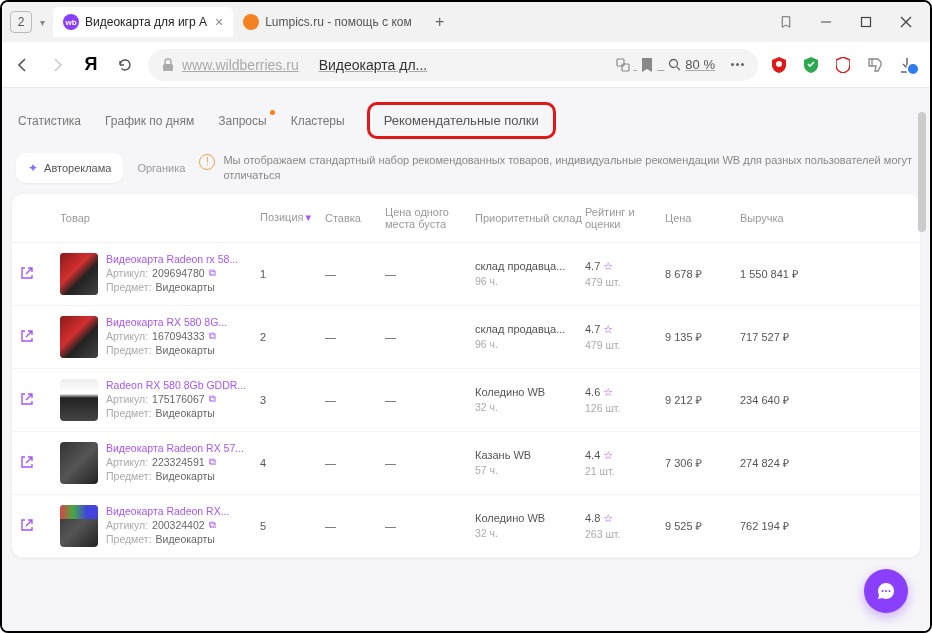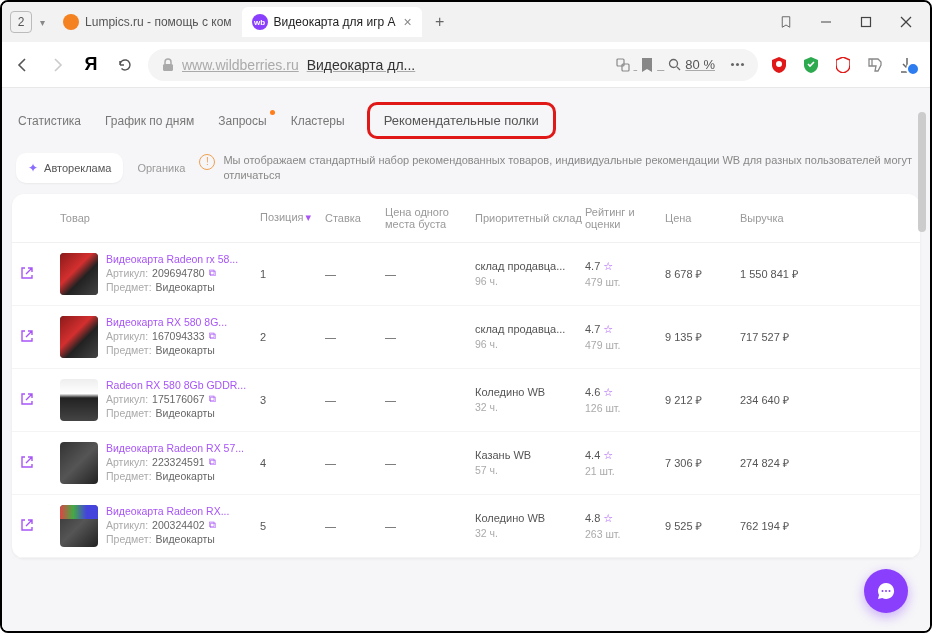--- a/index.html
+++ b/index.html
@@ -17,21 +17,21 @@
   .tabbar .spacer { flex: 1; }
   .win-btn { width: 40px; height: 30px; display: flex; align-items: center; justify-content: center; color: #444; }
   .win-btn svg { width: 12px; height: 12px; }
   .bookmark-outline { width: 16px; height: 16px; }
 
   .addrbar { height: 46px; background: #fff; display: flex; align-items: center; padding: 0 10px; border-bottom: 1px solid #e8e8e8; gap: 12px; }
   .nav-btn { width: 22px; height: 22px; display: flex; align-items: center; justify-content: center; color: #555; }
   .nav-btn svg { width: 16px; height: 16px; }
   .nav-btn.yandex { color: #000; font-weight: bold; font-size: 18px; }
   .url-box { flex: 1; height: 32px; background: #f4f4f4; border-radius: 16px; display: flex; align-items: center; padding: 0 14px; font-size: 14px; color: #aaa; gap: 8px; overflow: hidden; text-decoration: underline; }
-  .url-box .title { color: #333; margin-left: 0; white-space: nowrap; }
+  .url-box .title { color: #333; margin-left: 12px; white-space: nowrap; }
   .url-box .zoom { margin-left: auto; color: #555; font-size: 13px; display: flex; align-items: center; gap: 4px; }
   .url-box .dots { color: #666; margin-left: 8px; display: flex; gap: 2px; }
   .url-box .dots span { width: 3px; height: 3px; background: #666; border-radius: 50%; }
   .ext-icons { display: flex; align-items: center; gap: 14px; padding-right: 4px; }
   .ext { width: 18px; height: 18px; display: flex; align-items: center; justify-content: center; }
   .shield { width: 14px; height: 16px; }
   .dl-badge { position: relative; }
   .dl-badge::after { content: ''; position: absolute; bottom: -2px; right: -4px; width: 10px; height: 10px; background: #2d7cf0; border-radius: 50%; border: 2px solid #fff; }
 
   
@@ -74,28 +74,28 @@
   
   .sbar { position: absolute; right: 2px; top: 110px; bottom: 10px; width: 10px; }
   .sbar-thumb { position: absolute; top: 0; width: 8px; height: 120px; background: #ccc; border-radius: 4px; }
 </style>
 </head>
 <body>
 
 <div class="tabbar">
   <div class="tab-counter">2</div>
   <div class="tab-chev">▾</div>
-  <div class="tab">
-    <div class="favicon" style="background:#f58220"></div>
-    <span>Lumpics.ru - помощь с ком</span>
-  </div>
   <div class="tab active">
     <div class="favicon" style="background:#8a3ffc;display:flex;align-items:center;justify-content:center;color:#fff;font-size:8px;font-weight:bold">wb</div>
     <span>Видеокарта для игр А</span>
     <span class="close">×</span>
+  </div>
+  <div class="tab">
+    <div class="favicon" style="background:#f58220"></div>
+    <span>Lumpics.ru - помощь с ком</span>
   </div>
   <div class="newtab">+</div>
   <div class="spacer"></div>
   <div class="win-btn">
     <svg class="bookmark-outline" viewBox="0 0 16 16" fill="none" stroke="#666" stroke-width="1.3">
         <path d="M3 1h10v14l-5-3-5 3z"></path>
       </svg>
   </div>
   <div class="win-btn">
       <svg viewBox="0 0 12 12">

